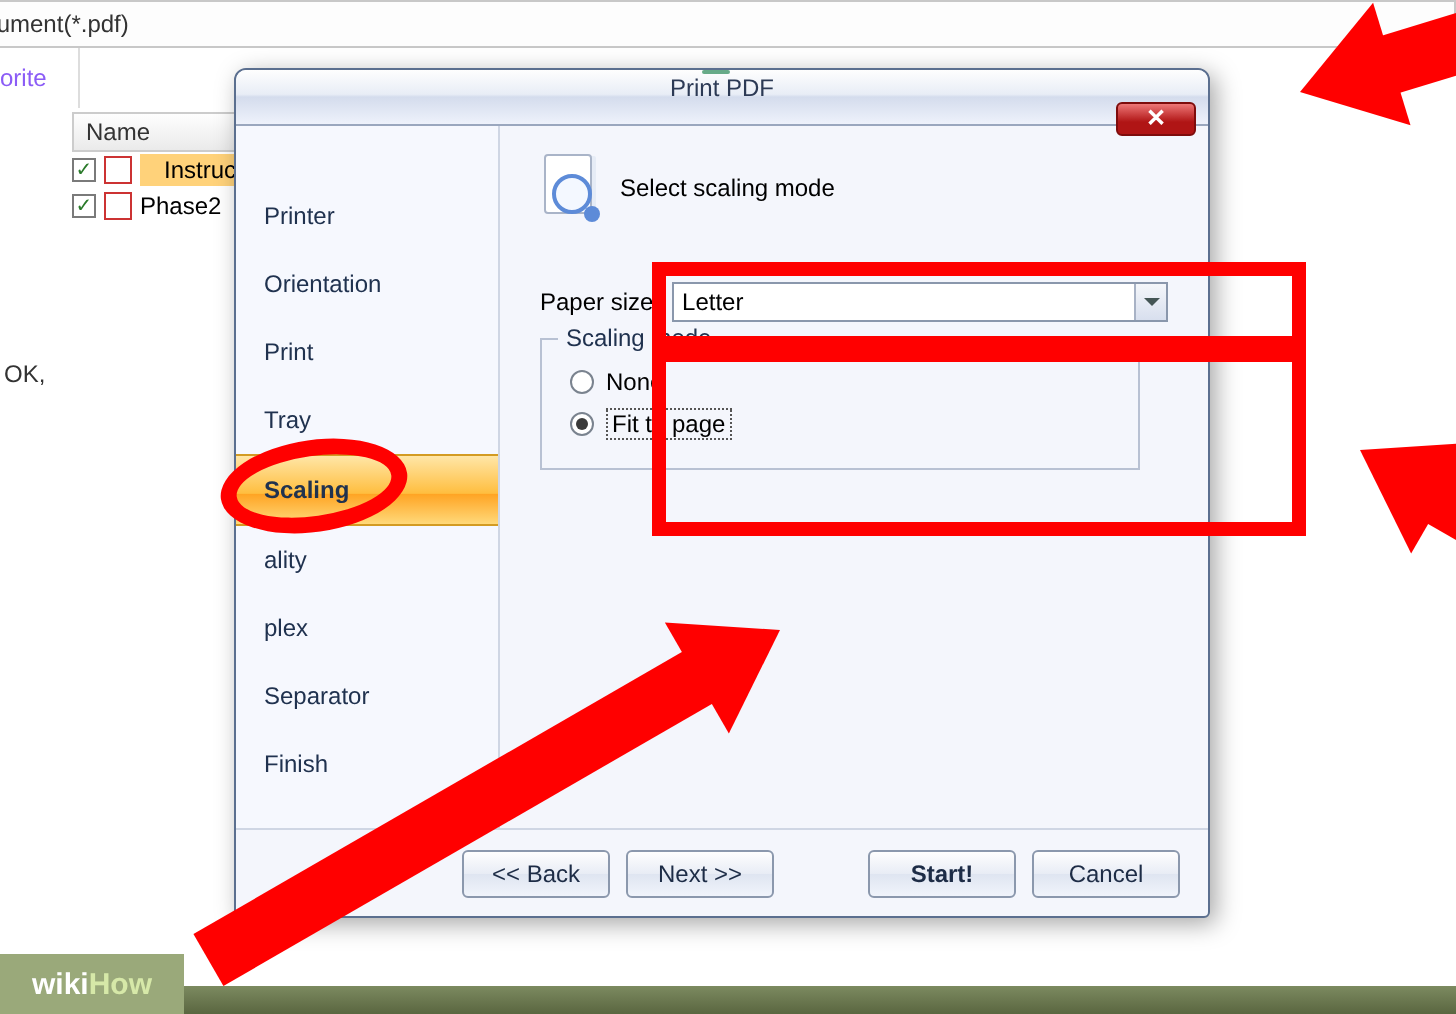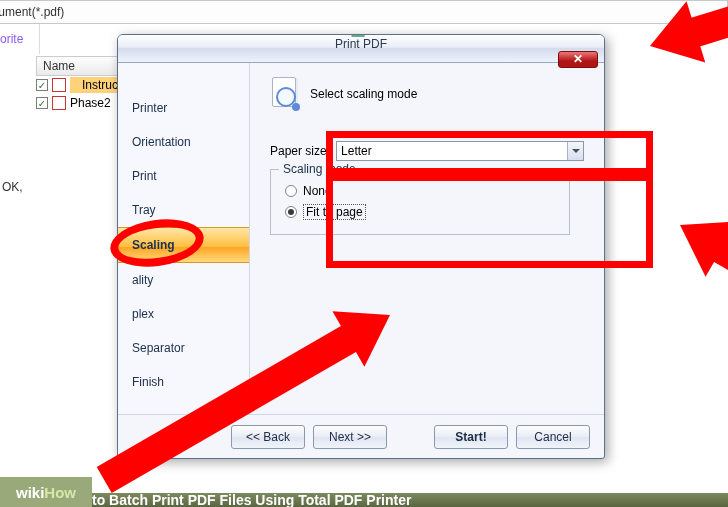--- a/index.html
+++ b/index.html
@@ -310,14 +310,13 @@
 <div class="arrow arrow4">
   <div class="shaft"></div>
     <div class="head"></div>
 </div>
 
 <div class="wiki-bar">
   <div class="wiki-logo">
     <span>wiki</span>
       <span class="green">How</span>
   </div>
-  <span class="wiki-text"> to Batch Print PDF Files Using Total PDF Printer</span>
 </div>
 
 </body></html>

